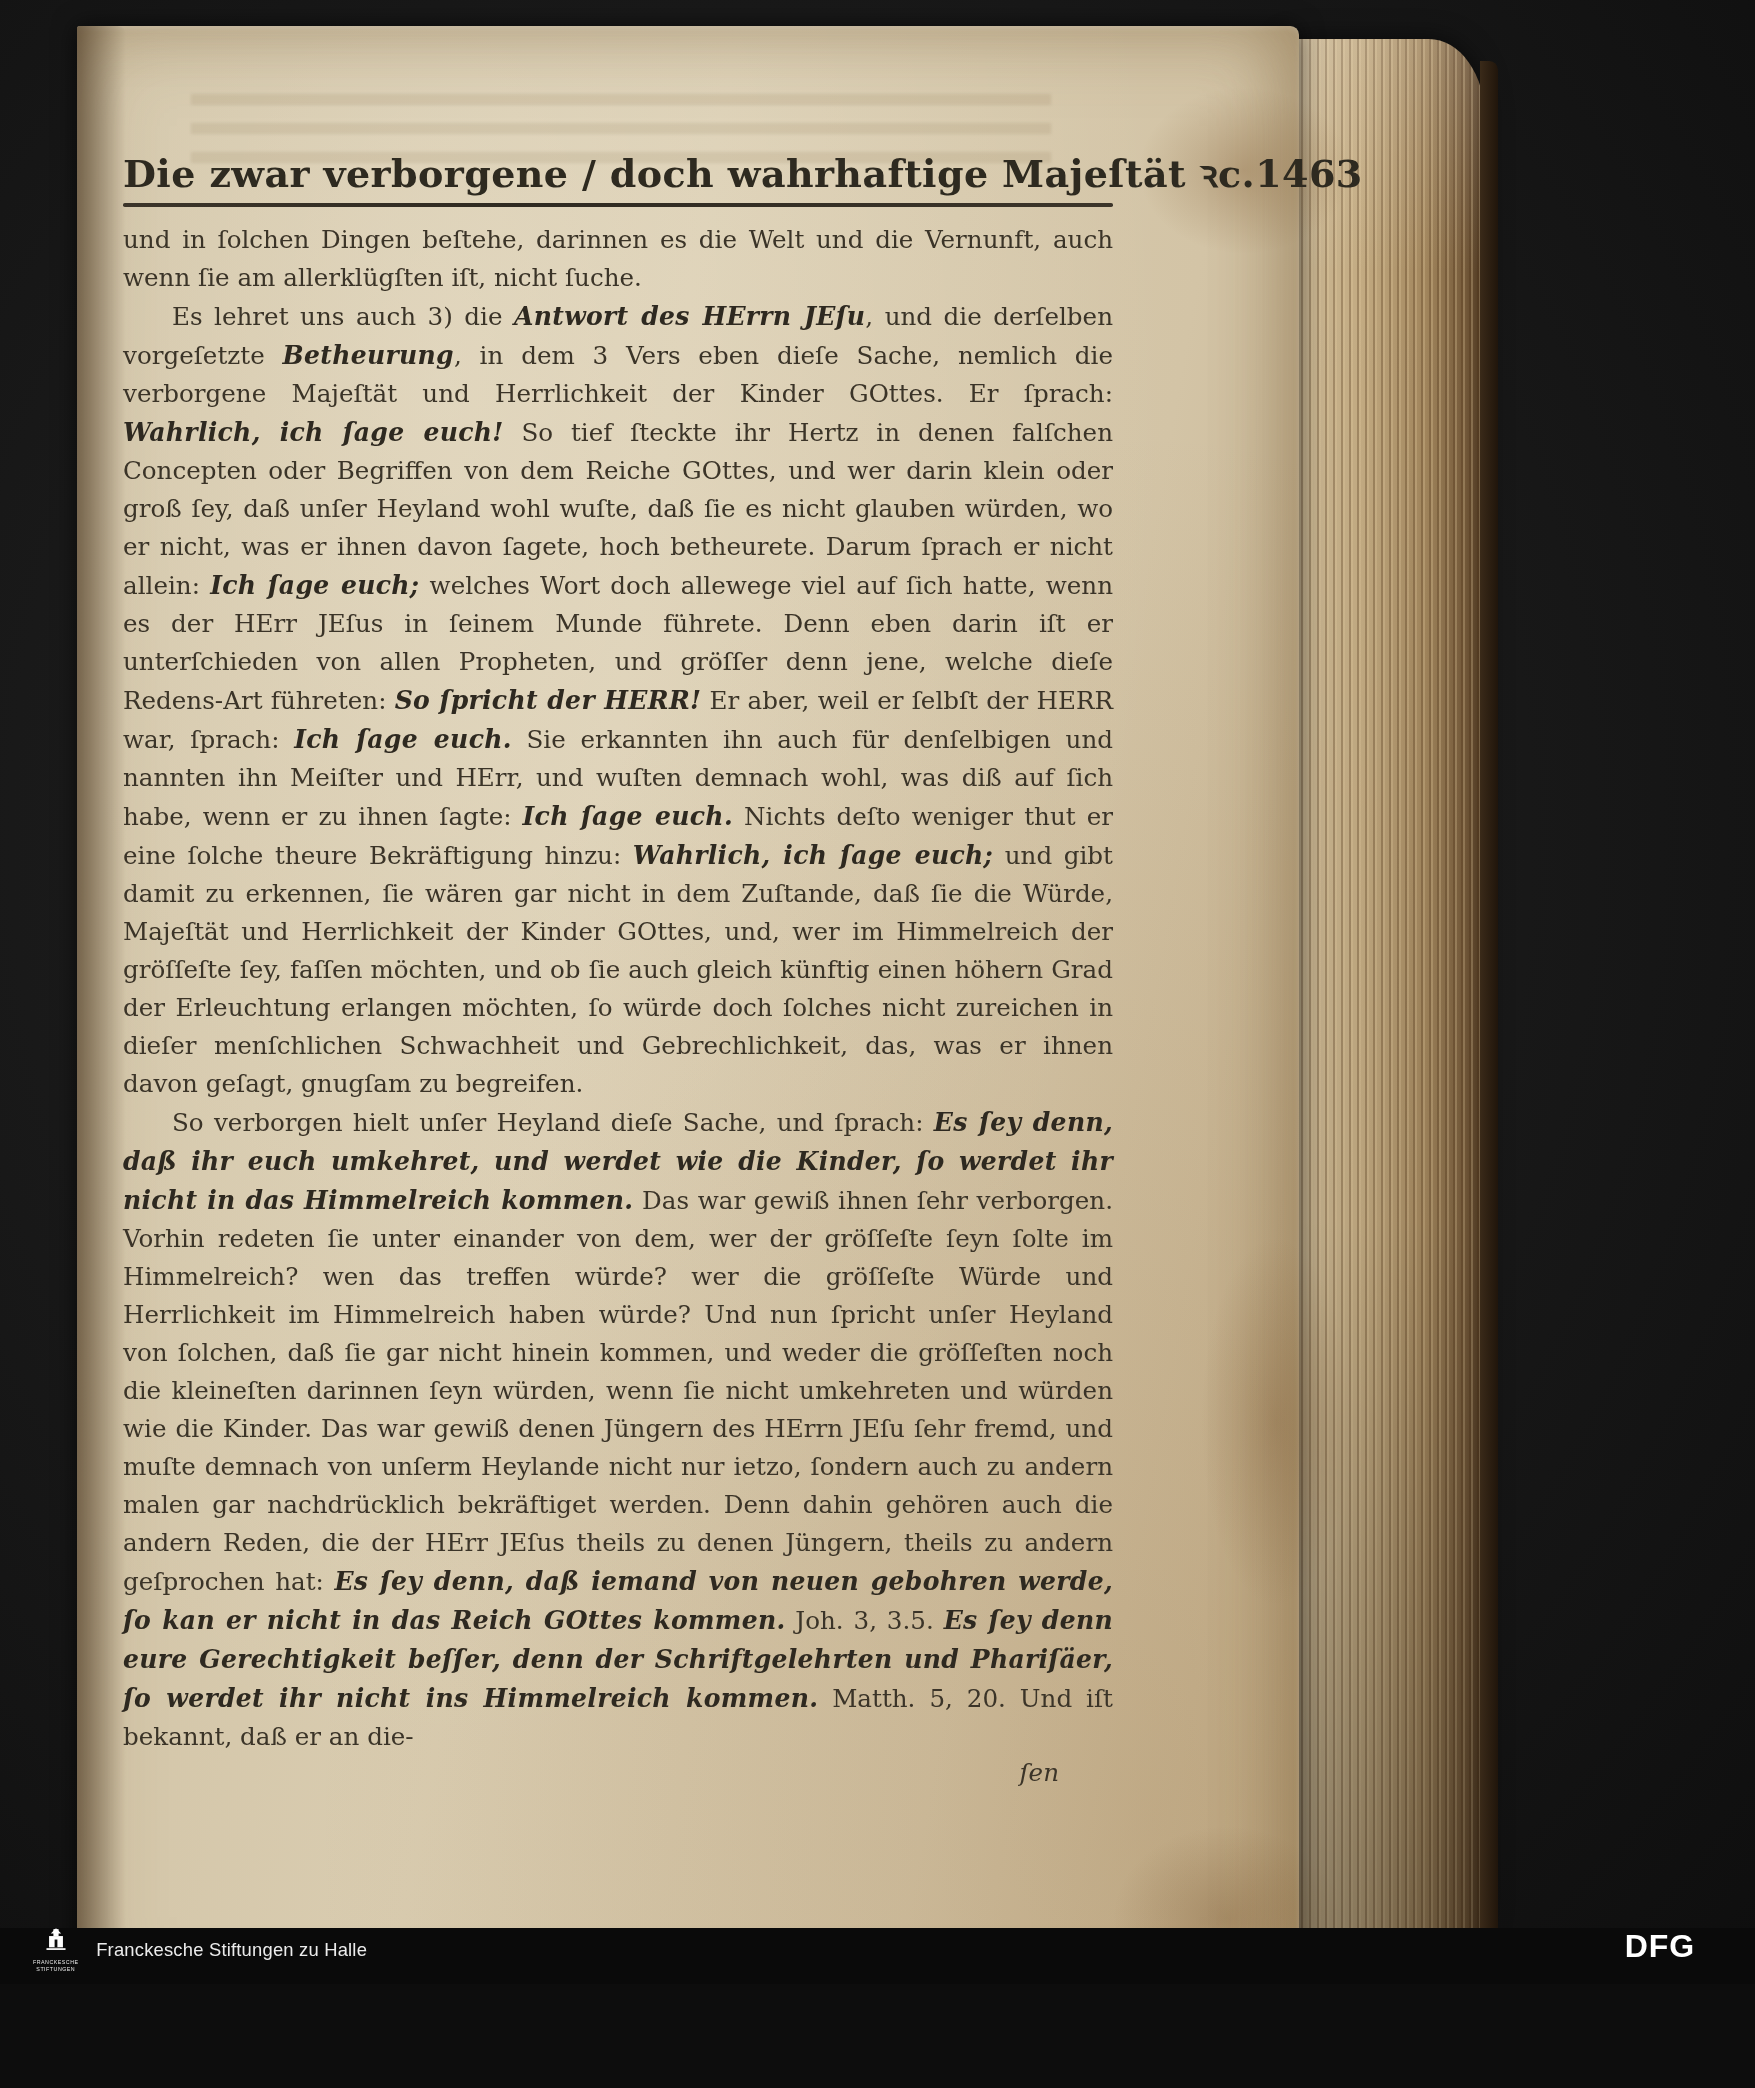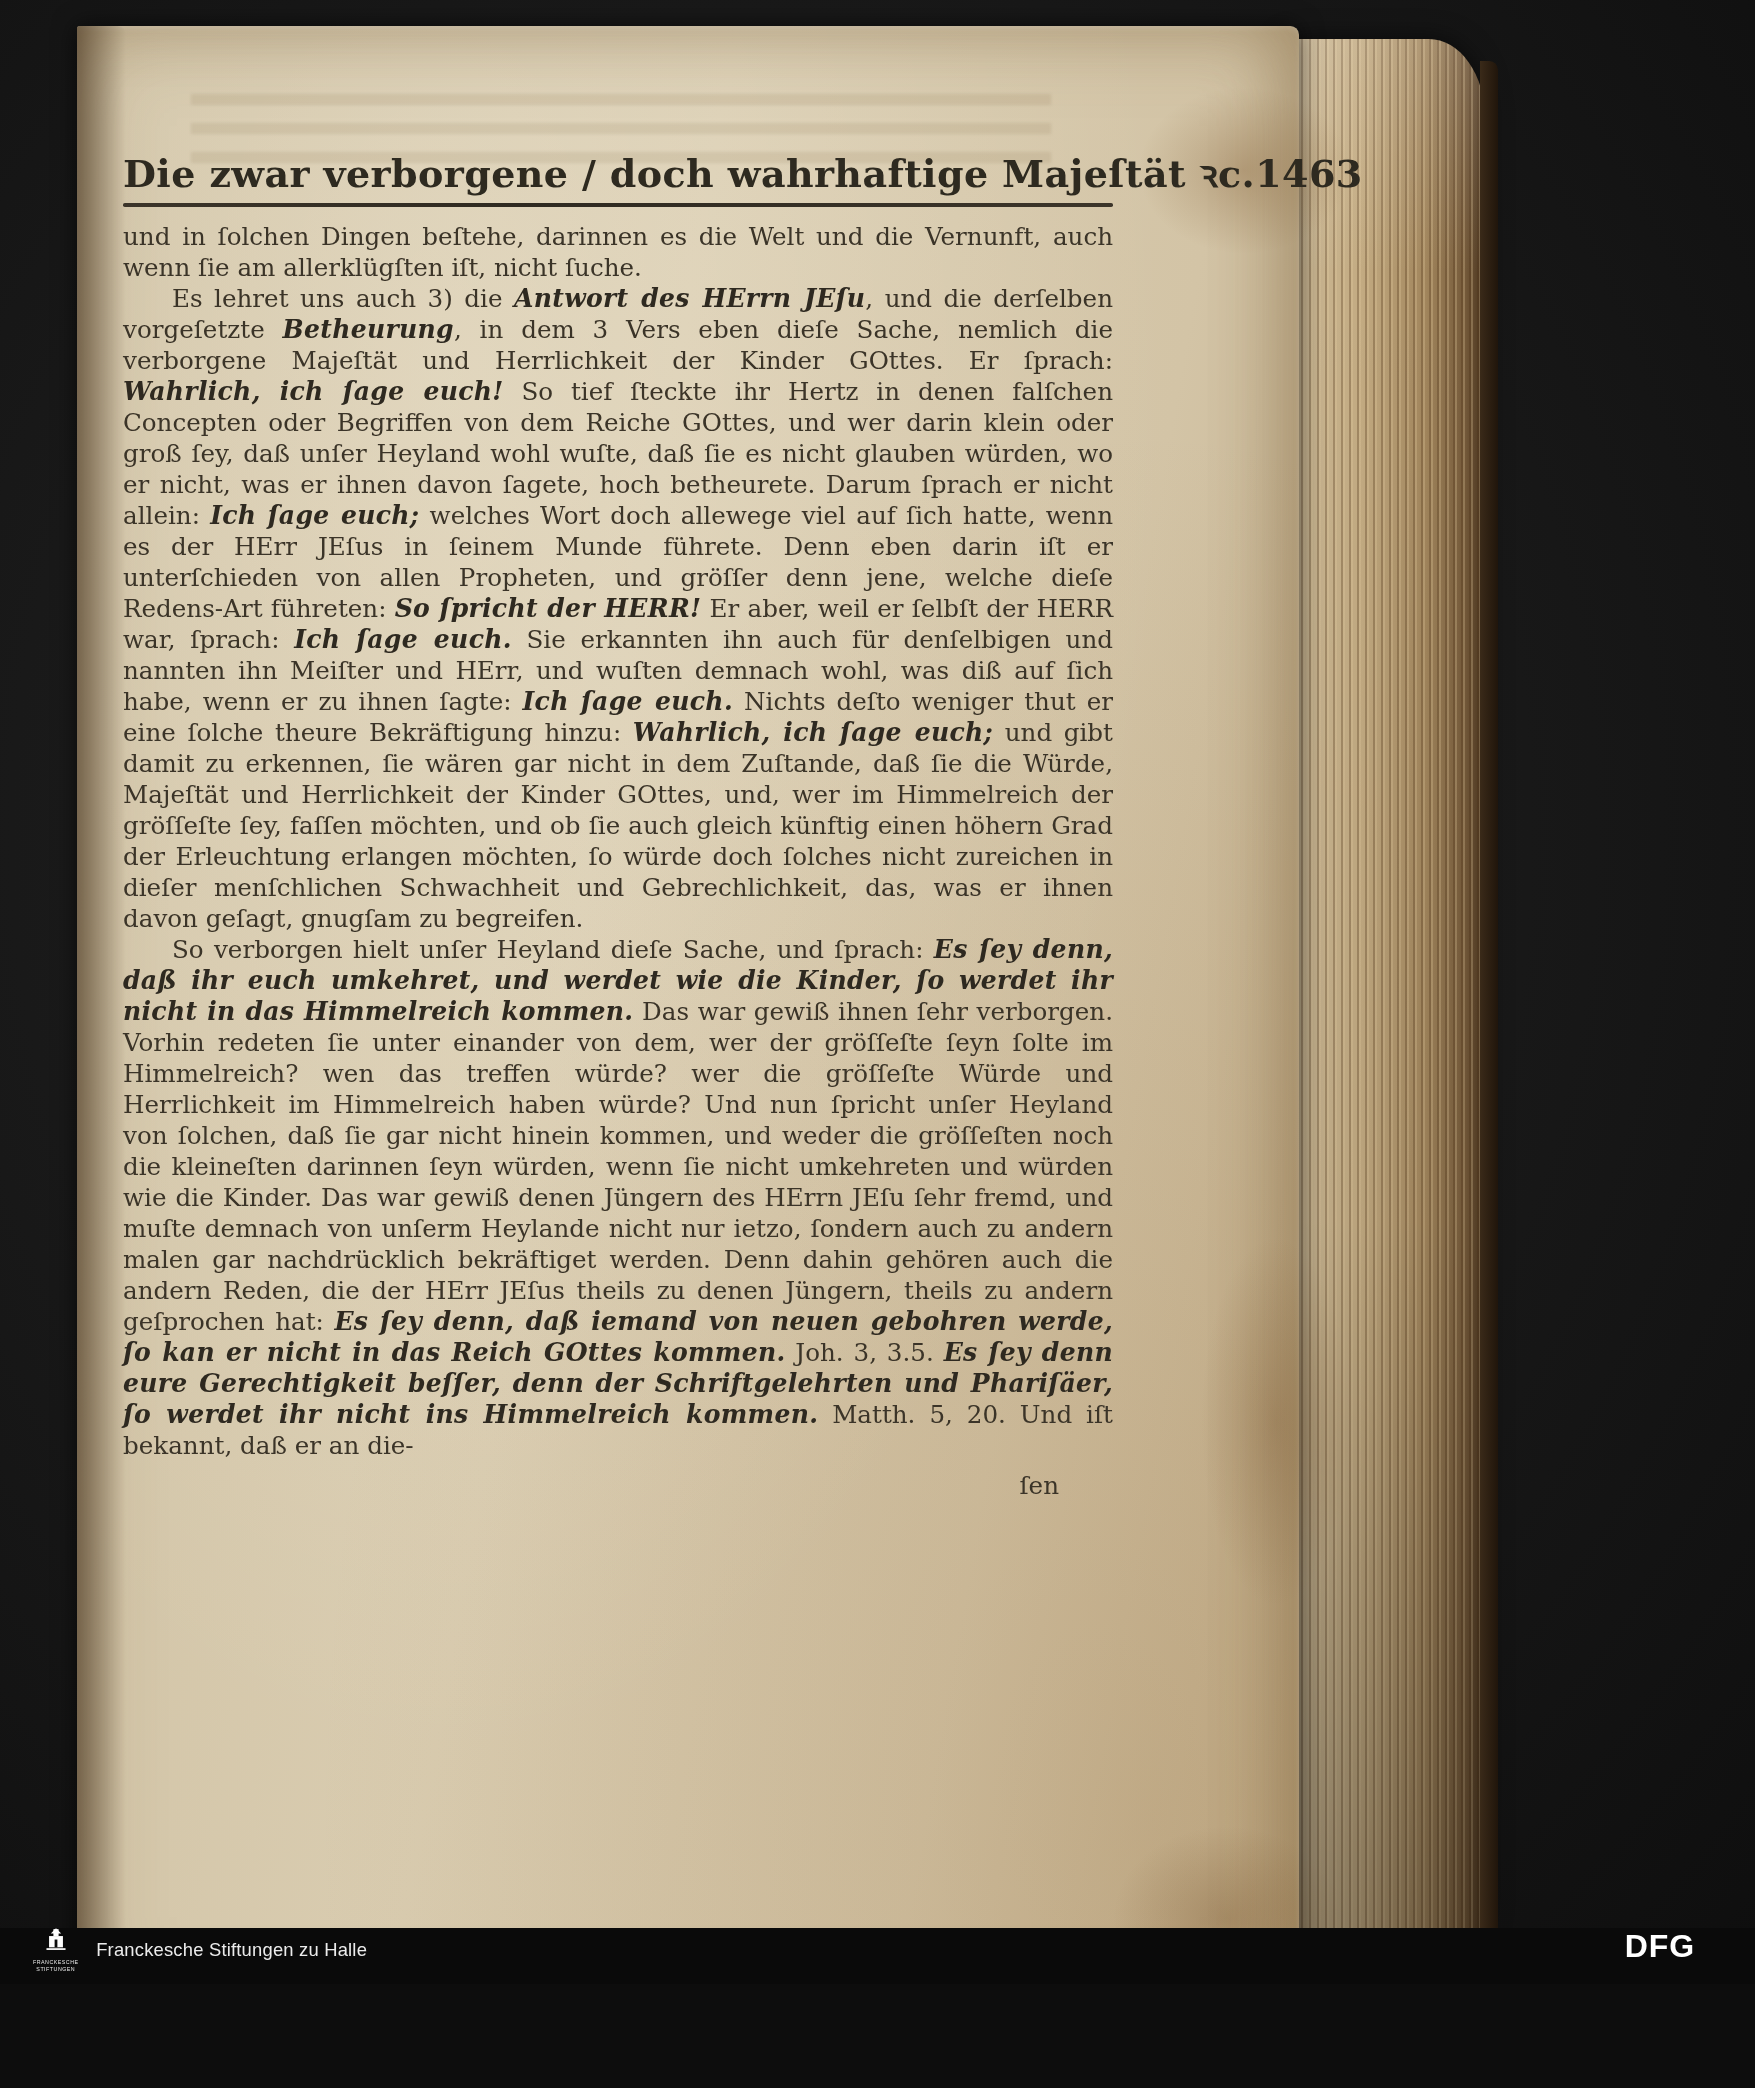--- a/index.html
+++ b/index.html
@@ -113,33 +113,34 @@
   }
   .header-rule {
     margin-top: 8.8px;
     height: 4.4px;
     background: linear-gradient(90deg, #3c352a, #2f2a21 40%, #3c352a);
     border-radius: 1.8px;
   }
   .text-block {
     margin-top: 14px;
     font-size: 24.6px;
-    line-height: 31px;
+    line-height: 38px;
     text-align: justify;
     color: #3b3428;
   }
   .text-block p { margin: 0; }
   .text-block p.indent { text-indent: 49px; }
   .seg-b { font-weight: bold; font-size: 1.02em; letter-spacing: 0.3px; color: #2e2920; font-style: italic; }
   .catchword {
-    margin-top: 10px;
+    margin-top: 2px;
     text-align: right;
     padding-right: 54px;
     font-size: 24.6px;
     color: #3b3428;
+    font-style: italic;
   }
 
   
   .footer-bar {
     position: absolute;
     left: 0; right: 0; bottom: 0;
     height: 56px;
     background: #0a0a0a;
     display: flex;
     align-items: flex-start;

